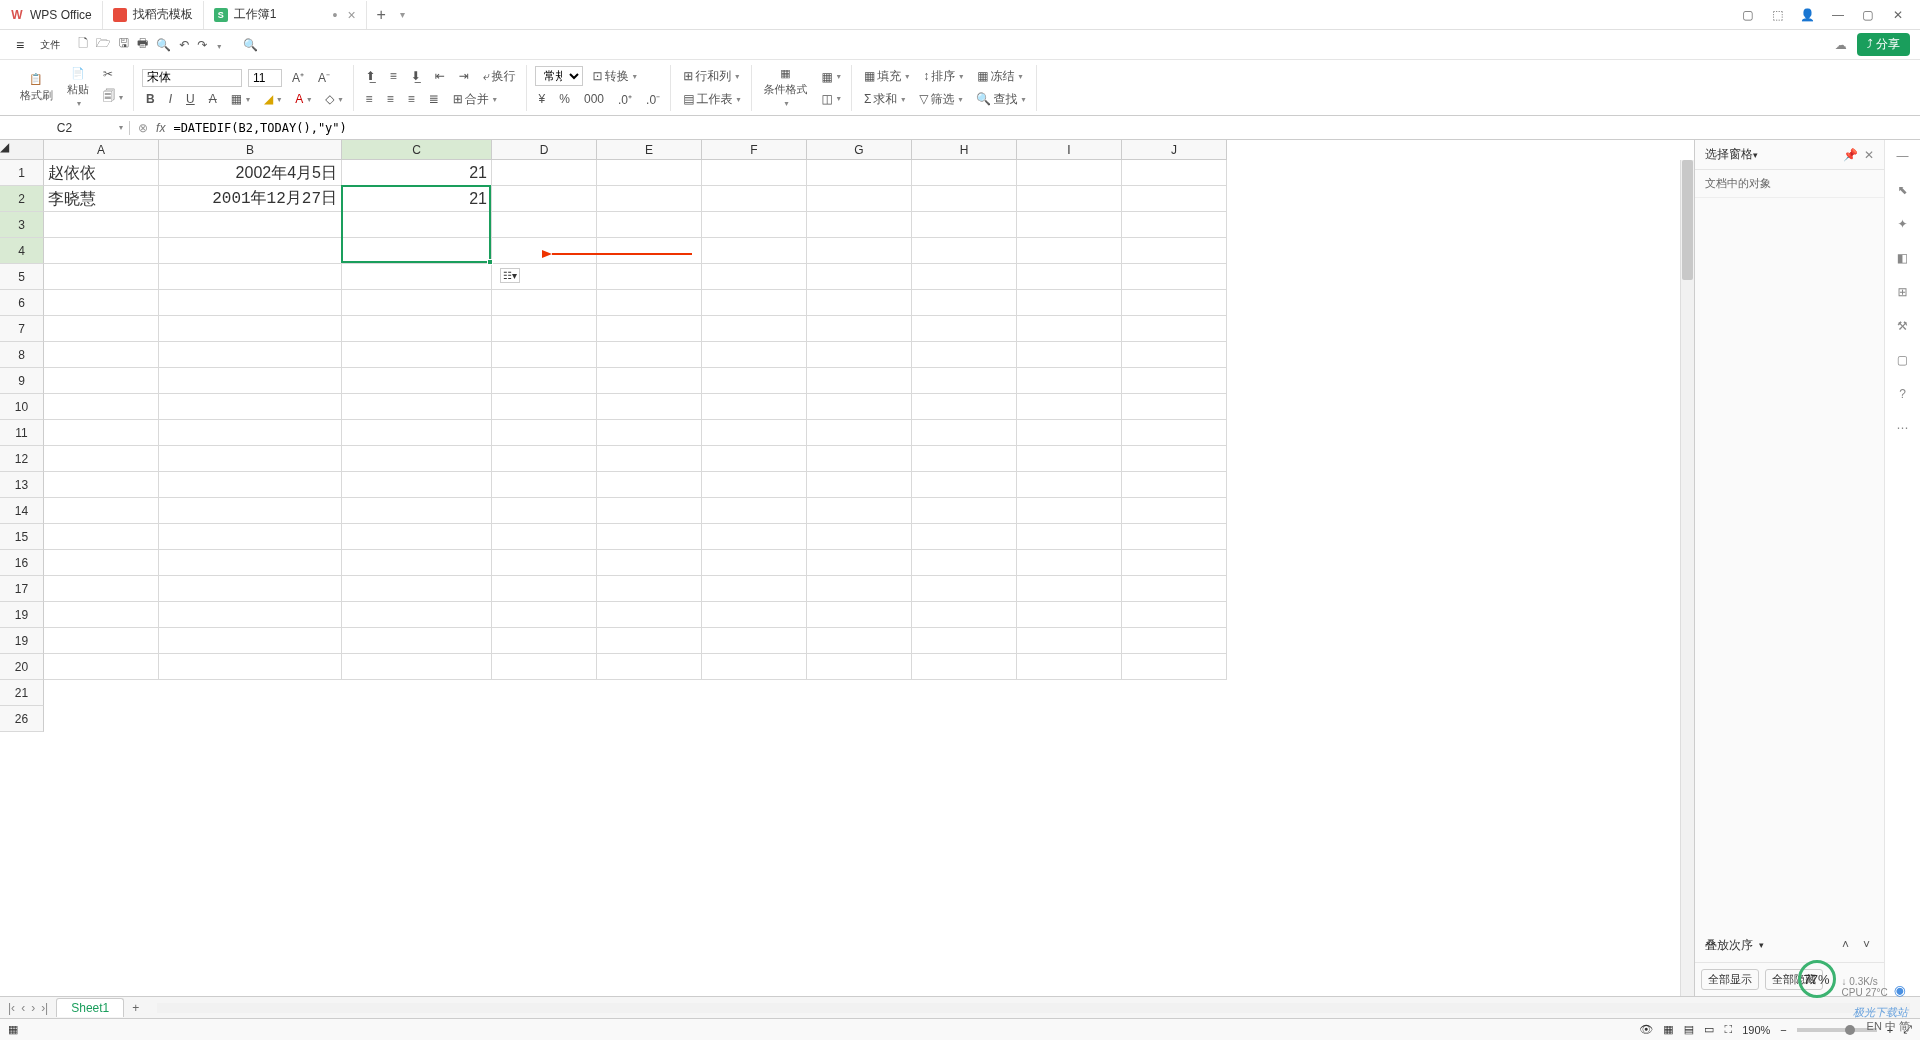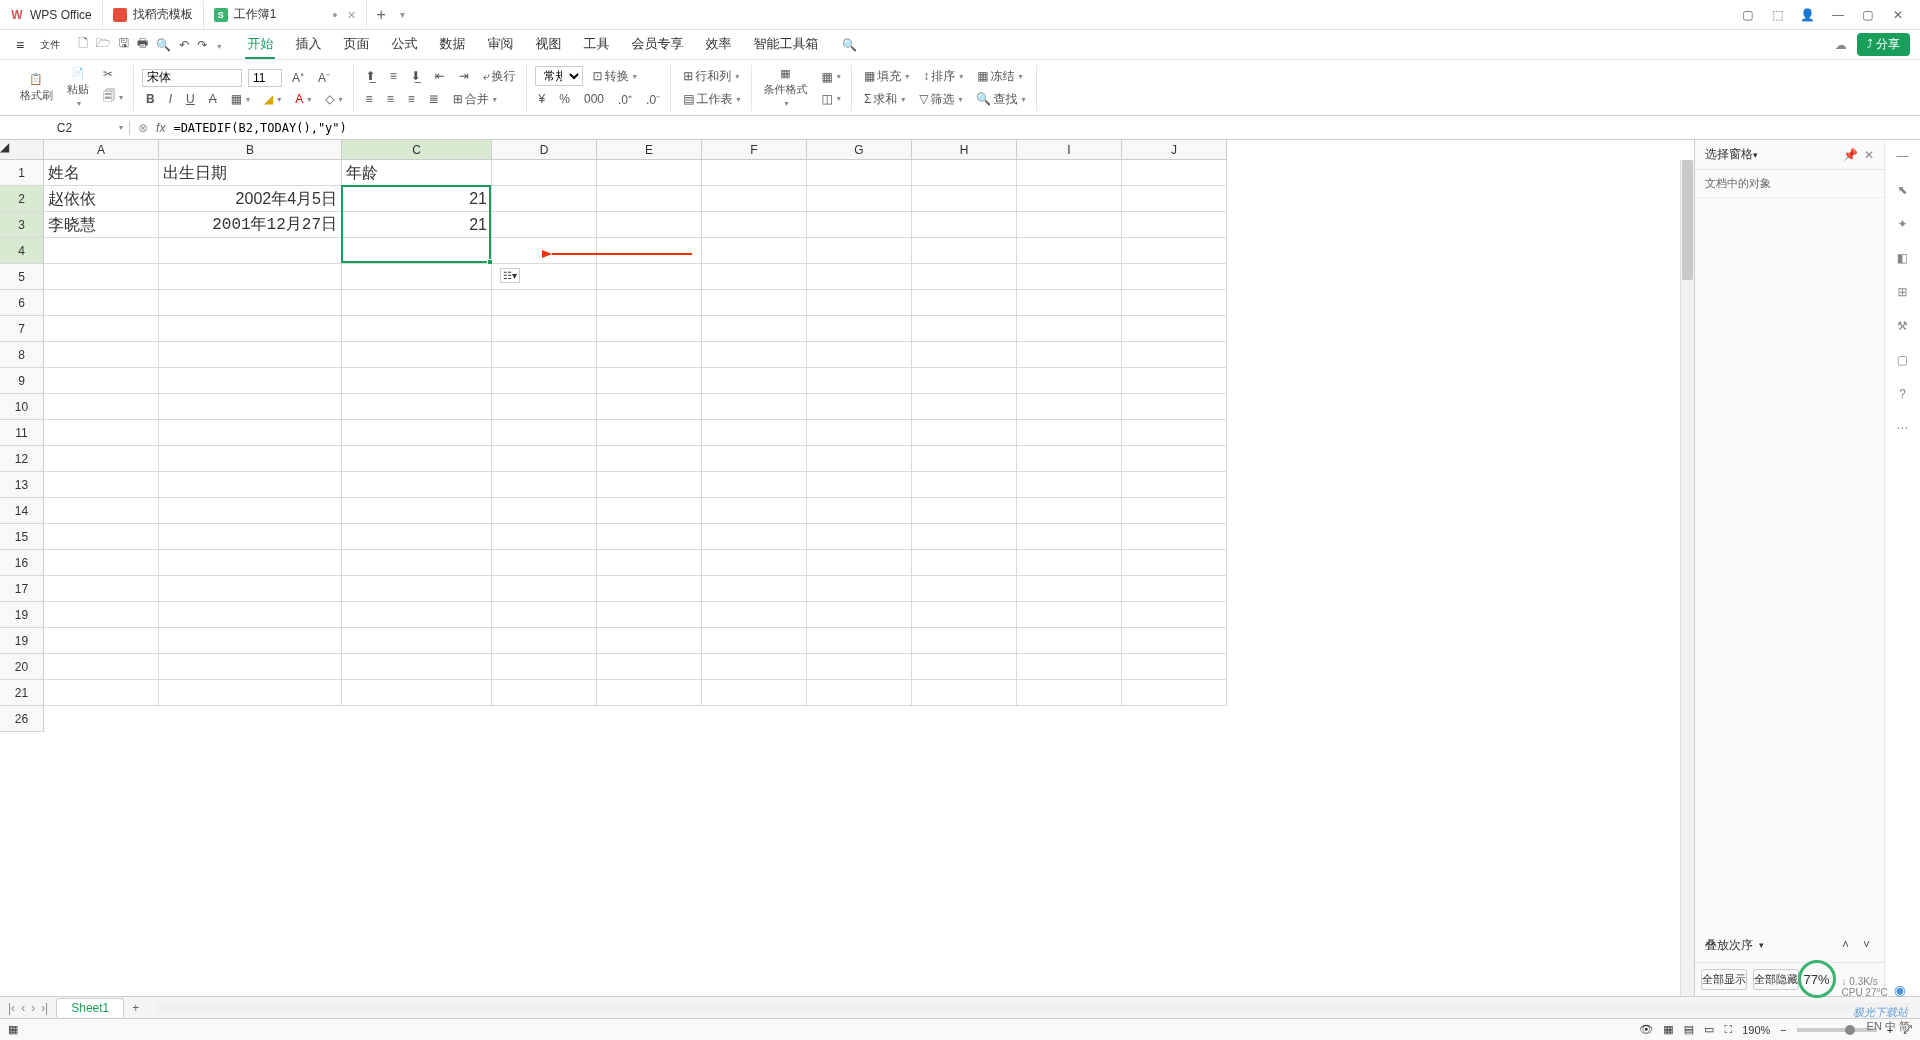--- a/index.html
+++ b/index.html
@@ -87,21 +87,21 @@
 
 
 .statusbar { height: 22px; display: flex; align-items: center; border-top: 1px solid #ccc; background: #f9f9f9; font-size: 11px; padding: 0 8px; }
 .status-right { margin-left: auto; display: flex; gap: 10px; align-items: center; }
 .zoom-slider { width: 80px; height: 4px; background: #ccc; position: relative; }
 .zoom-thumb { position: absolute; left: 60%; top: -3px; width: 10px; height: 10px; background: #888; border-radius: 50%; }
 
 
 .rp-stack { padding: 8px 10px; font-size: 12px; display: flex; align-items: center; gap: 6px; }
 .rp-spacer { flex: 1; }
-.rp-btn { border: 1px solid #ccc; padding: 2px 0; border-radius: 3px; font-size: 11px; cursor: pointer; }
+.rp-btn { border: 1px solid #ccc; padding: 2px 6px; border-radius: 3px; font-size: 11px; cursor: pointer; }
 .rp-bottom { display: flex; gap: 6px; padding: 6px; border-top: 1px solid #e5e5e5; }
 
 
 .perf { position: fixed; right: 14px; bottom: 42px; display: flex; align-items: flex-end; gap: 6px; font-size: 10px; color: #888; }
 .perf-circle { width: 38px; height: 38px; border-radius: 50%; border: 3px solid #3cb371; display: flex; align-items: center; justify-content: center; font-size: 13px; color: #333; }
 .watermark { position: fixed; right: 12px; bottom: 20px; font-size: 11px; color: #6aa3de; font-style: italic; }
 </style>
 </head>
 <body>
 
@@ -138,33 +138,20 @@
   <span class="menu-btn">文件</span>
   <div class="qat">
     <span class="qat-btn">🗋</span>
     <span class="qat-btn">🗁</span>
     <span class="qat-btn">🖫</span>
     <span class="qat-btn">🖶</span>
     <span class="qat-btn">🔍</span>
     <span class="qat-btn">↶</span>
     <span class="qat-btn">↷</span>
     <span class="qat-btn dd"></span>
-  </div>
-  <div class="ribbon-tabs">
-    <span class="ribbon-tab active">开始</span>
-    <span class="ribbon-tab">插入</span>
-    <span class="ribbon-tab">页面</span>
-    <span class="ribbon-tab">公式</span>
-    <span class="ribbon-tab">数据</span>
-    <span class="ribbon-tab">审阅</span>
-    <span class="ribbon-tab">视图</span>
-    <span class="ribbon-tab">工具</span>
-    <span class="ribbon-tab">会员专享</span>
-    <span class="ribbon-tab">效率</span>
-    <span class="ribbon-tab">智能工具箱</span>
   </div>
   <span style="margin-left:18px;color:#888">🔍</span>
   <div class="menubar-right">
     <span style="color:#888">☁</span>
     <span class="share-btn">⤴ <span>分享</span></span>
   </div>
 </div>
 
 <div class="ribbon">
   <div class="ribbon-group">
@@ -319,32 +306,20 @@
           <div class="row-h" style="height: 26px; line-height: 26px;">16</div>
           <div class="row-h" style="height: 26px; line-height: 26px;">17</div>
           <div class="row-h" style="height: 26px; line-height: 26px;">19</div>
           <div class="row-h" style="height: 26px; line-height: 26px;">19</div>
           <div class="row-h" style="height: 26px; line-height: 26px;">20</div>
           <div class="row-h" style="height: 26px; line-height: 26px;">21</div>
           <div class="row-h" style="height: 26px; line-height: 26px;">26</div>
         </div>
       <div class="cells" id="cells">
           <div class="cell-row">
-            <div class="cell hdr" style="width: 115px; height: 26px; line-height: 24px;">姓名</div>
-            <div class="cell hdr" style="width: 183px; height: 26px; line-height: 24px;">出生日期</div>
-            <div class="cell hdr" style="width: 150px; height: 26px; line-height: 24px;">年龄</div>
-            <div class="cell" style="width: 105px; height: 26px; line-height: 24px;"></div>
-            <div class="cell" style="width: 105px; height: 26px; line-height: 24px;"></div>
-            <div class="cell" style="width: 105px; height: 26px; line-height: 24px;"></div>
-            <div class="cell" style="width: 105px; height: 26px; line-height: 24px;"></div>
-            <div class="cell" style="width: 105px; height: 26px; line-height: 24px;"></div>
-            <div class="cell" style="width: 105px; height: 26px; line-height: 24px;"></div>
-            <div class="cell" style="width: 105px; height: 26px; line-height: 24px;"></div>
-          </div>
-          <div class="cell-row">
             <div class="cell hdr" style="width: 115px; height: 26px; line-height: 24px;">赵依依</div>
             <div class="cell num" style="width: 183px; height: 26px; line-height: 24px;">2002年4月5日</div>
             <div class="cell num" style="width: 150px; height: 26px; line-height: 24px;">21</div>
             <div class="cell" style="width: 105px; height: 26px; line-height: 24px;"></div>
             <div class="cell" style="width: 105px; height: 26px; line-height: 24px;"></div>
             <div class="cell" style="width: 105px; height: 26px; line-height: 24px;"></div>
             <div class="cell" style="width: 105px; height: 26px; line-height: 24px;"></div>
             <div class="cell" style="width: 105px; height: 26px; line-height: 24px;"></div>
             <div class="cell" style="width: 105px; height: 26px; line-height: 24px;"></div>
             <div class="cell" style="width: 105px; height: 26px; line-height: 24px;"></div>

